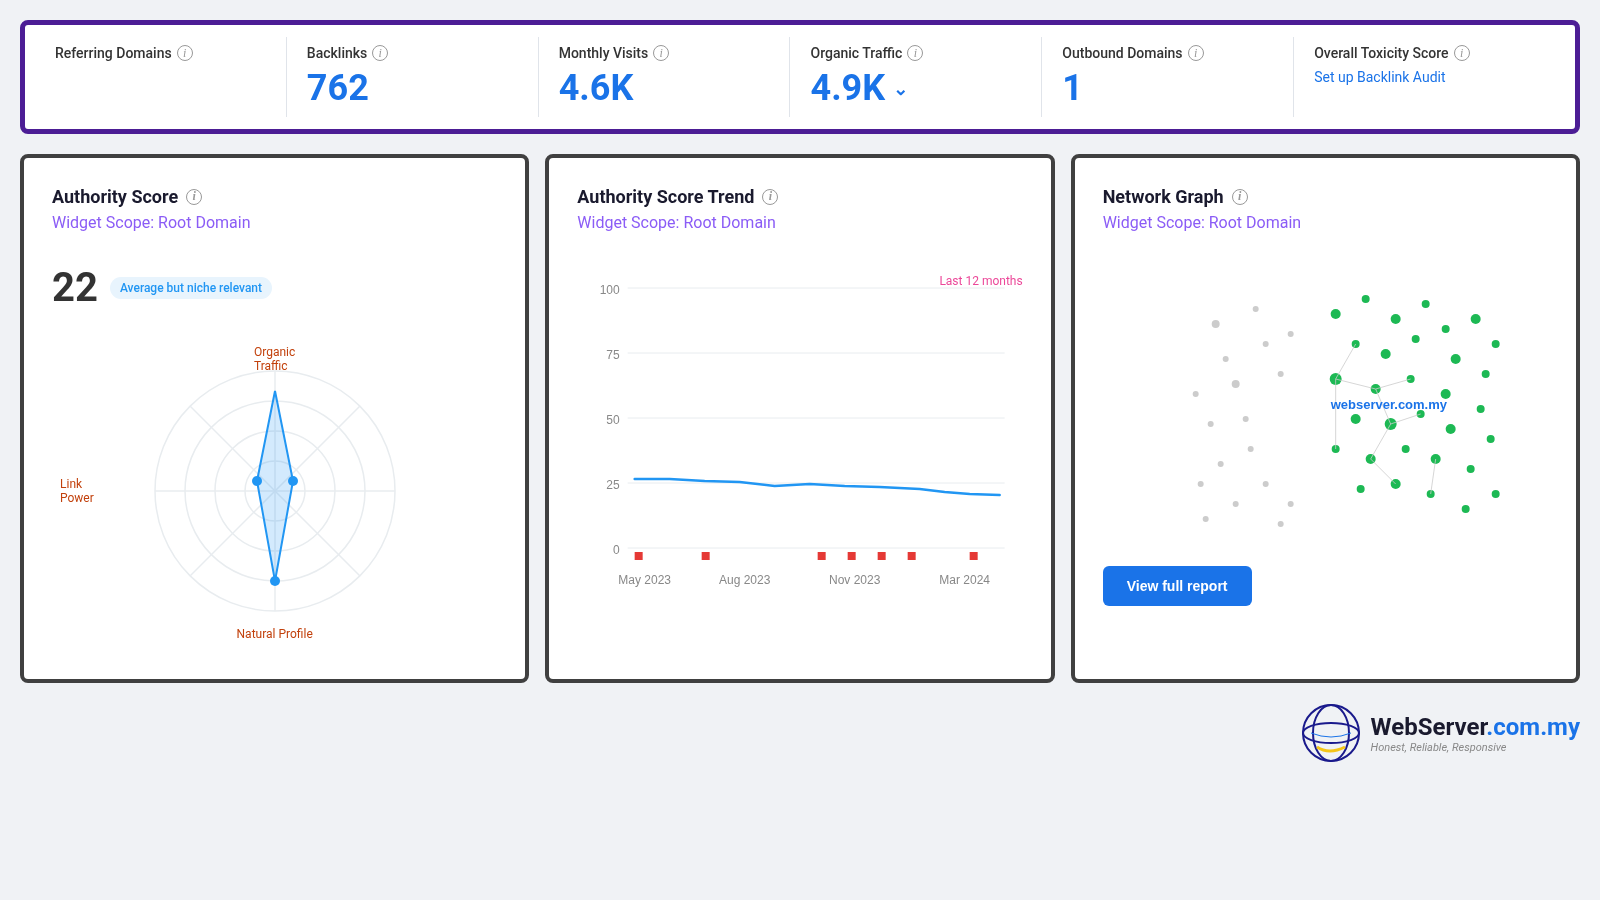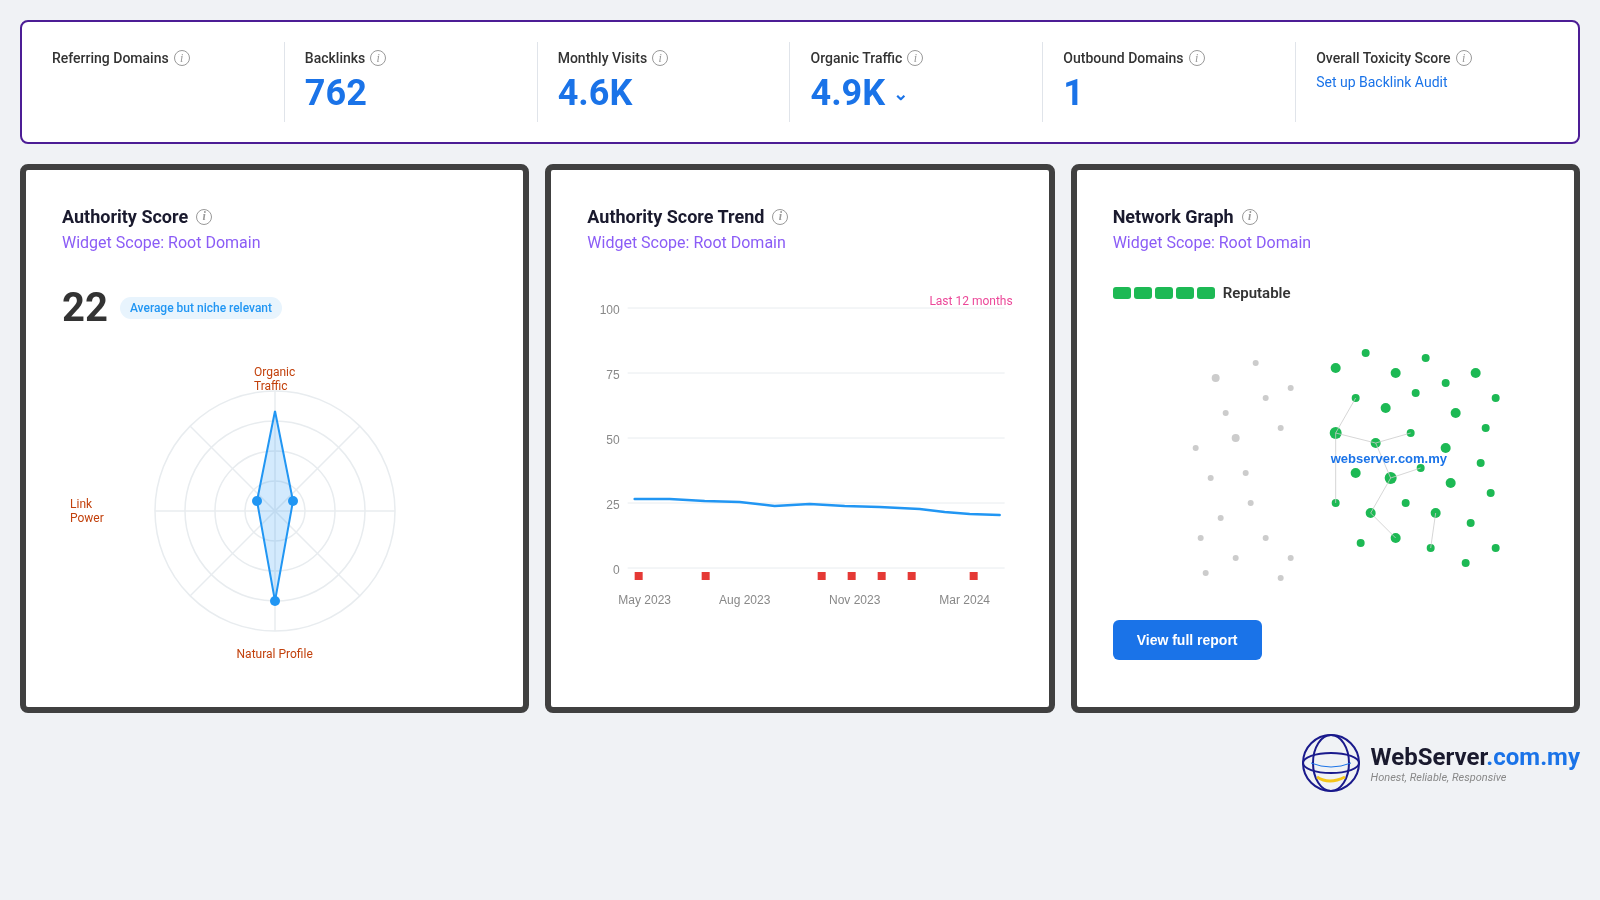--- a/index.html
+++ b/index.html
@@ -6,23 +6,23 @@
     body {
       font-family: -apple-system, BlinkMacSystemFont, 'Segoe UI', Roboto, sans-serif;
       background: #f0f2f5;
       padding: 20px;
       min-height: 900px;
       width: 1600px;
     }
 
     .top-stats-card {
       background: #fff;
-      border: 2px solid #4c1d95;
+      border: 5px solid #4c1d95;
       border-radius: 8px;
-      padding: 20px 30px;
+      padding: 12px 30px;
       display: flex;
       align-items: stretch;
       margin-bottom: 20px;
     }
 
     .stat-item {
       flex: 1;
       padding: 8px 20px;
       border-right: 1px solid #e0e4ea;
     }
@@ -76,23 +76,23 @@
       cursor: pointer;
     }
 
     .widgets-row {
       display: flex;
       gap: 16px;
     }
 
     .widget-card {
       background: #fff;
-      border: 6px solid #404040;
+      border: 4px solid #404040;
       border-radius: 8px;
-      padding: 36px;
+      padding: 28px;
       flex: 1;
     }
 
     .widget-header {
       margin-bottom: 6px;
     }
 
     .widget-title {
       font-size: 18px;
       font-weight: 700;
@@ -364,30 +364,20 @@
 
   <div class="widget-card network-graph-card">
     <div class="widget-header">
       <div class="widget-title">
         <span>Network Graph</span>
         <span class="info-icon">i</span>
       </div>
     </div>
     <div class="widget-scope">Widget Scope: Root Domain</div>
 
-    <div class="reputable-badge">
-      <div class="reputable-dots">
-        <div class="rep-dot"></div>
-        <div class="rep-dot"></div>
-        <div class="rep-dot"></div>
-        <div class="rep-dot"></div>
-        <div class="rep-dot"></div>
-      </div>
-      <span class="reputable-text">Reputable</span>
-    </div>
 
     <div class="network-canvas">
       <svg width="100%" height="290" viewBox="0 0 380 290">
 
         <circle cx="80" cy="60" r="4" fill="#ccc"></circle>
         <circle cx="120" cy="45" r="3" fill="#ccc"></circle>
         <circle cx="155" cy="70" r="3" fill="#ccc"></circle>
         <circle cx="90" cy="95" r="3" fill="#ccc"></circle>
         <circle cx="130" cy="80" r="3" fill="#ccc"></circle>
         <circle cx="60" cy="130" r="3" fill="#ccc"></circle>

